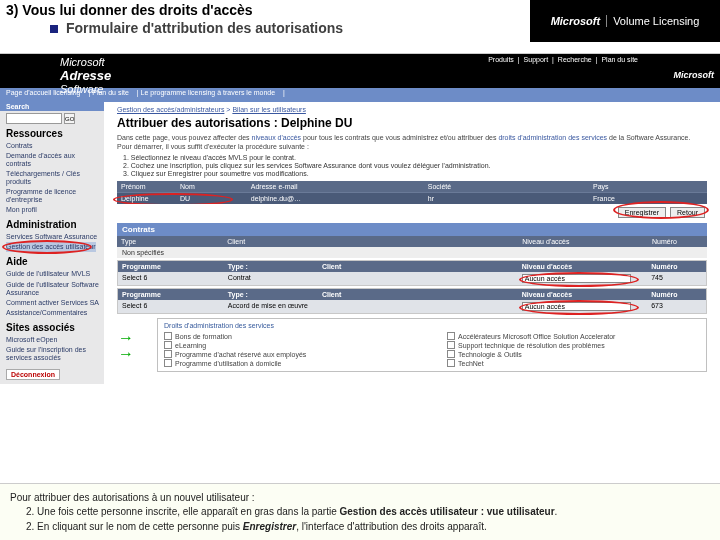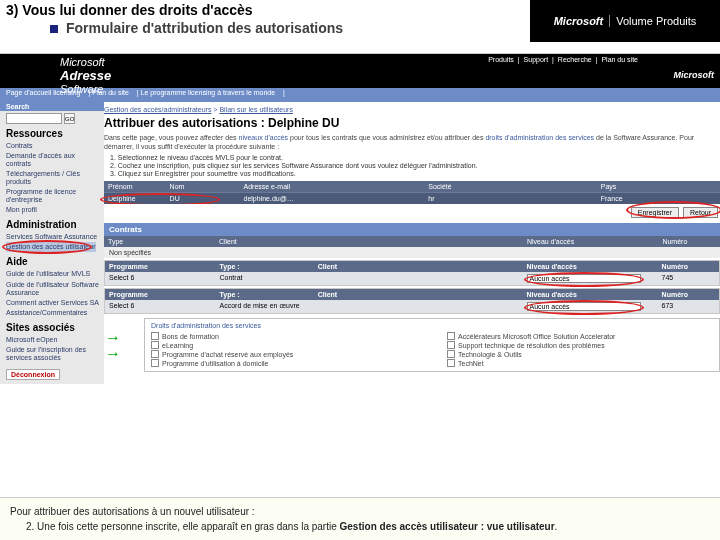--- a/index.html
+++ b/index.html
@@ -30,21 +30,21 @@
   .sidebar .search-row input { width: 56px; height: 11px; font-size: 7px; border:1px solid #999; }
   .sidebar .search-row button { font-size:6px; height:11px; border:1px solid #999; background:#f4f4f4; }
   .sidebar h4 { font-size: 10px; color: #000; margin: 4px 0 2px; font-weight:bold;}
   .sidebar a { display:block; color:#2a3a66; text-decoration:none; padding:1px 0; line-height:1.15; }
   .sidebar a.sel { background:#b9c8e1; }
   .sidebar .disconnect { display:inline-block; background:#fff; border:1px solid #aaa; color:#b00; font-weight:bold; padding:1px 4px; margin-top:6px; font-size:7px;}
   .sidebar .ellipse-wrap { position:relative; display:inline-block; }
   .ellipse { position:absolute; border:2px solid #d22; border-radius:50%; pointer-events:none; }
   .sidebar .ell1 { left:-4px; top:-2px; width:90px; height:14px; }
 
-  .main { flex:1; background:#fff; padding:4px 0 8px; position:relative; }
+  .main { flex:1; background:#fff; padding:4px 13px 8px; position:relative; }
   .breadcrumb { font-size:7px; color:#3a58a0; }
   .breadcrumb a { color:#3a58a0; text-decoration:underline; }
   .page-title { font-size:12px; font-weight:bold; color:#000; margin:3px 0; }
   .desc { font-size:7px; color:#444; line-height:1.3; }
   .desc a { color:#3a58a0; }
   .steps { margin:3px 0 4px 6px; font-size:7px; color:#333; }
   .steps div { margin-bottom:1px; }
 
   .section-bar { background:#6d8cc7; color:#fff; font-size:8px; font-weight:bold; padding:2px 5px; margin-top:2px;}
   .profile-head { display:flex; background:#5a6a88; color:#fff; font-size:7px; }
@@ -85,21 +85,21 @@
 </head>
 <body>
 
 <div class="slide-header">
   <div class="title">3) Vous lui donner des droits d'accès</div>
   <div class="sub">
     <span class="bullet"></span><span>Formulaire d'attribution des autorisations</span>
   </div>
   <div class="brand-box">
     <span class="ms">Microsoft</span>
-    <span class="vl">Volume Produits</span>
+    <span class="vl">Volume Licensing</span>
   </div>
 </div>
 
 <div class="app">
   <div class="black-bar">
     <div class="logo">
       <span>Microsoft</span><br>
       <span class="vol">Adresse</span><br>
       <span>Software</span>
     </div>
@@ -268,13 +268,14 @@
           </div>
         </div>
       </div>
     </div>
   </div>
 </div>
 
 <div class="footnote">
   <p>Pour attribuer des autorisations à un nouvel utilisateur :</p>
   <p class="ind"><span>2. Une fois cette personne inscrite, elle apparaît en gras dans la partie </span><b>Gestion des accès utilisateur : vue utilisateur</b><span>.</span></p>
+  <p class="ind"><span>2. En cliquant sur le nom de cette personne puis </span><b><i>Enregistrer</i></b><span>, l'interface d'attribution des droits apparaît.</span></p>
 </div>
 
 </body></html>

